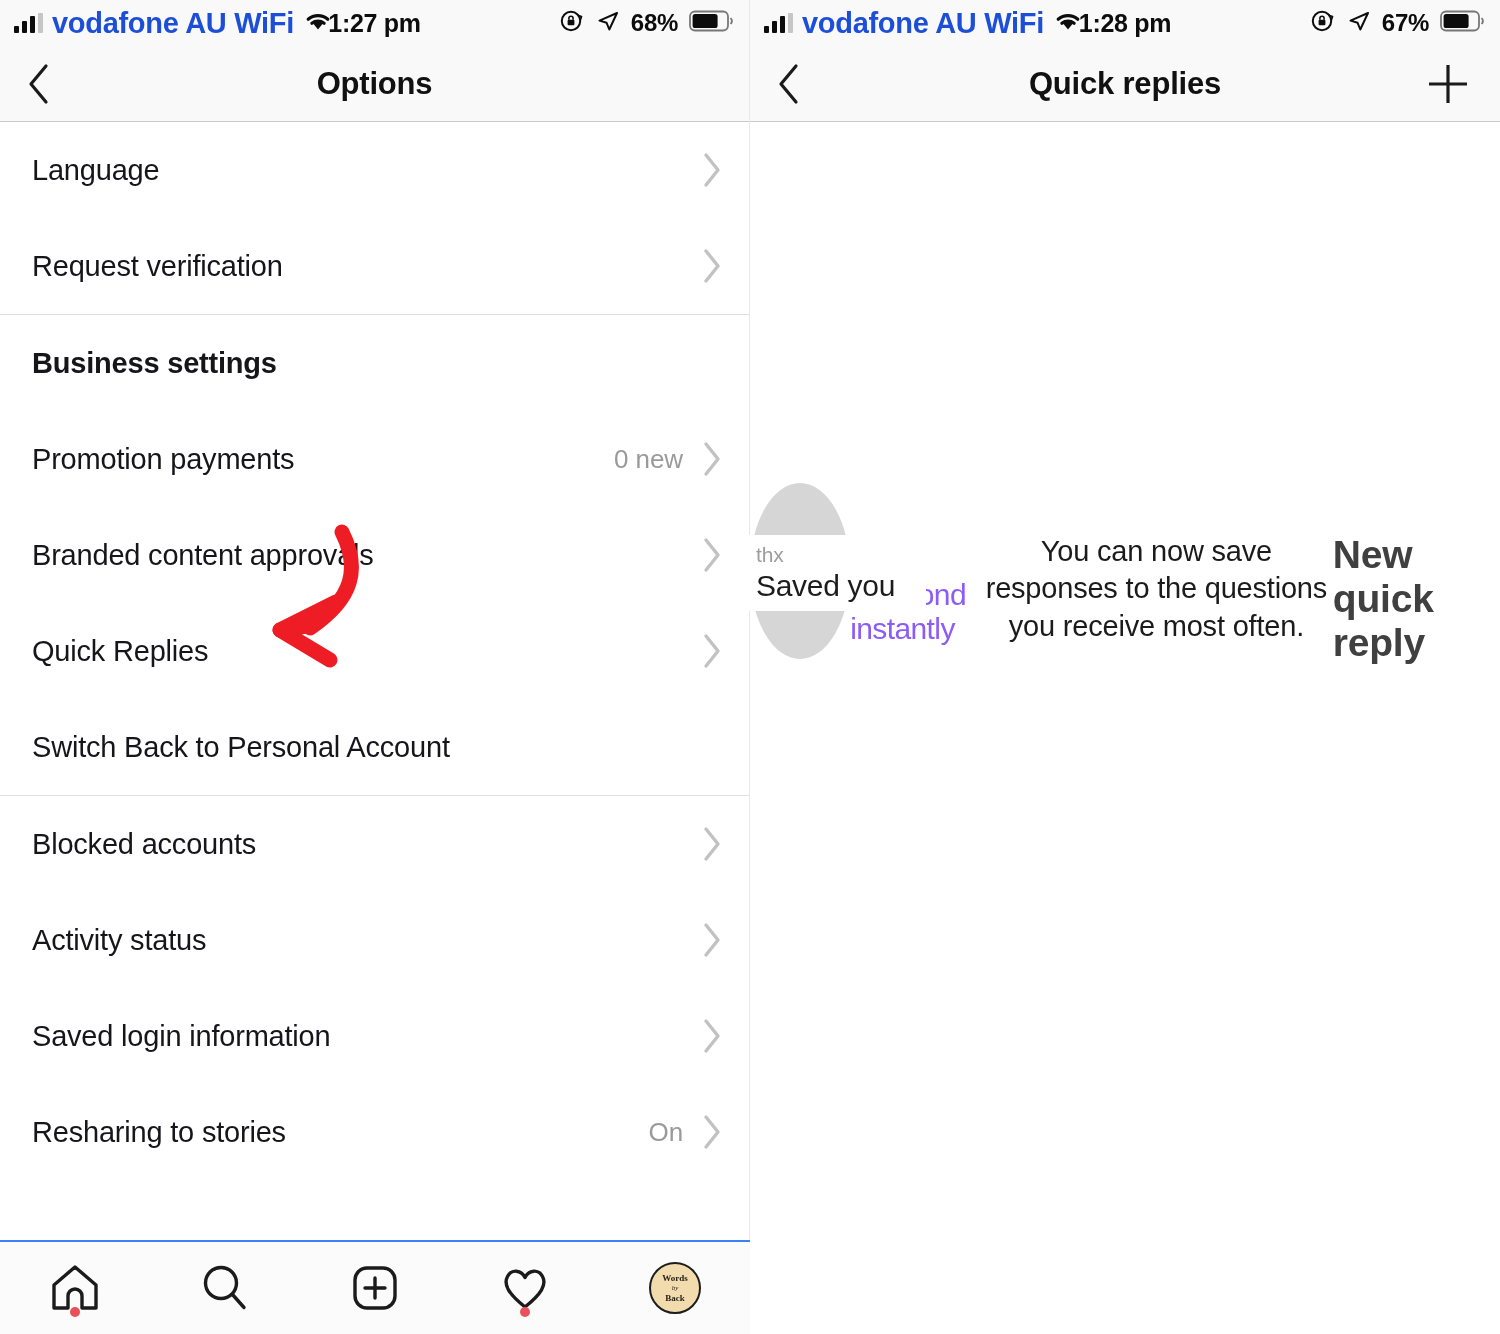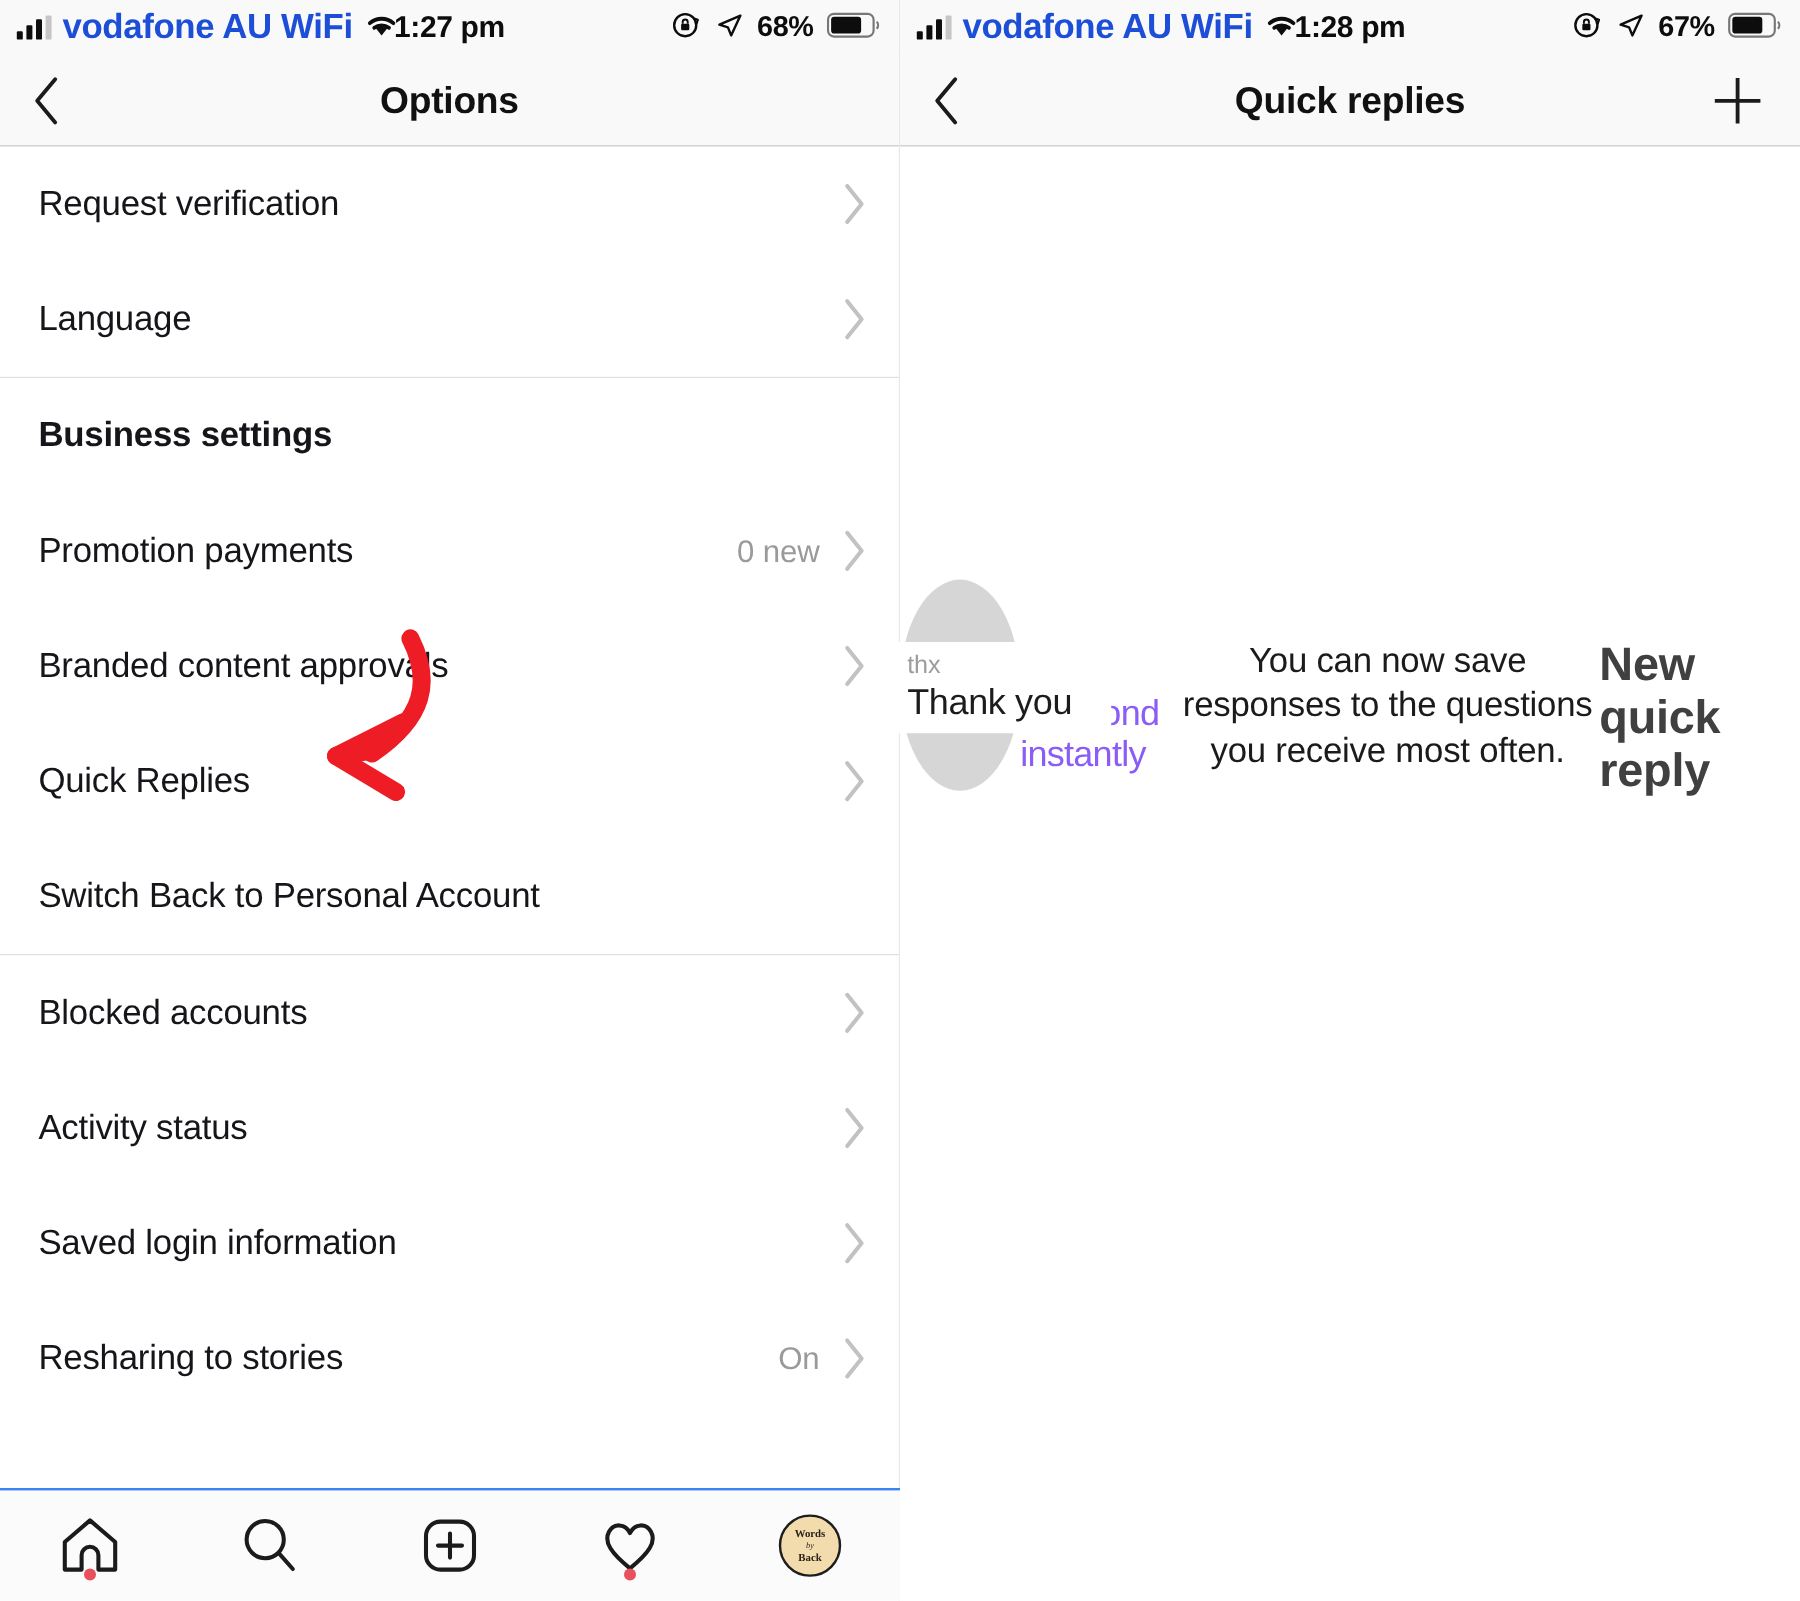--- a/index.html
+++ b/index.html
@@ -237,30 +237,30 @@
         <svg width="26" height="46" viewBox="0 0 26 46">
           <path d="M20 5 L5 23 L20 41" stroke="#1b1b1b" stroke-width="3.2" fill="none" stroke-linecap="round" stroke-linejoin="round"></path>
         </svg>
       </div>
       <div class="nav-title">Options</div>
     </div>
 
     <div class="list">
 
       <div class="row">
+        <span class="row-label">Language</span>
+        <span class="row-chev">
+          <svg width="22" height="38" viewBox="0 0 22 38">
+              <path d="M5 4 L17 19 L5 34" stroke="#c2c2c2" stroke-width="3.4" fill="none" stroke-linecap="round" stroke-linejoin="round"></path>
+            </svg>
+        </span>
+      </div>
+
+      <div class="row">
         <span class="row-label">Request verification</span>
-        <span class="row-chev">
-          <svg width="22" height="38" viewBox="0 0 22 38">
-              <path d="M5 4 L17 19 L5 34" stroke="#c2c2c2" stroke-width="3.4" fill="none" stroke-linecap="round" stroke-linejoin="round"></path>
-            </svg>
-        </span>
-      </div>
-
-      <div class="row">
-        <span class="row-label">Language</span>
         <span class="row-chev">
           <svg width="22" height="38" viewBox="0 0 22 38">
               <path d="M5 4 L17 19 L5 34" stroke="#c2c2c2" stroke-width="3.4" fill="none" stroke-linecap="round" stroke-linejoin="round"></path>
             </svg>
         </span>
       </div>
 
       <div class="divider"></div>
 
       <div class="section-head">Business settings</div>
@@ -440,21 +440,21 @@
           <path d="M26 7 L26 45 M7 26 L45 26" stroke="#1b1b1b" stroke-width="3.2" stroke-linecap="butt"></path>
         </svg>
       </div>
     </div>
 
     <div class="empty">
       <div class="illus">
         <div class="illus-circle"></div>
         <div class="illus-card">
           <div class="illus-kw">thx</div>
-          <div class="illus-msg">Thank you</div>
+          <div class="illus-msg">Saved you</div>
         </div>
       </div>
 
       <div class="empty-title">Respond instantly</div>
       <div class="empty-body">You can now save responses to the questions you receive most often.</div>
       <div class="empty-link">New quick reply</div>
     </div>
 
   </div>
 

